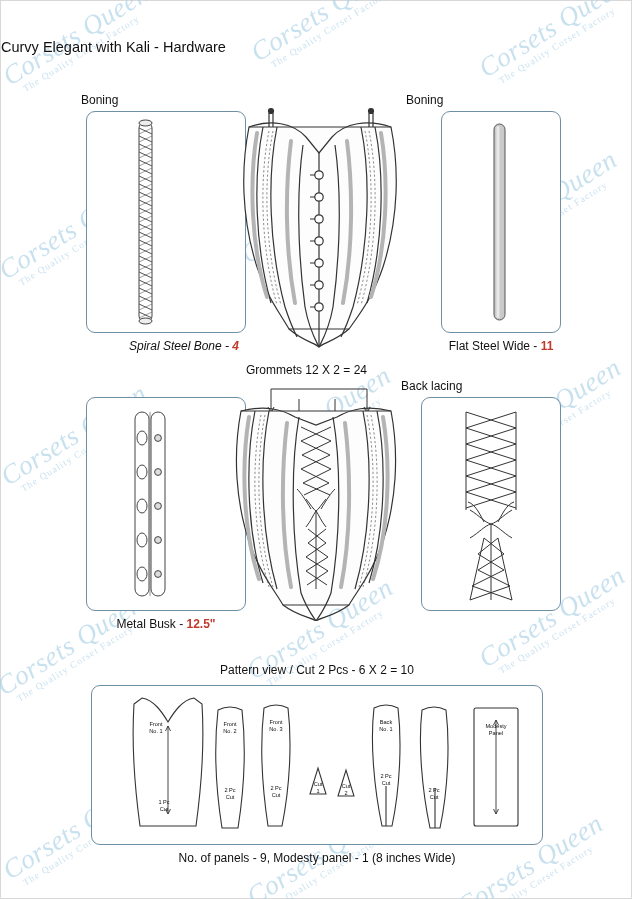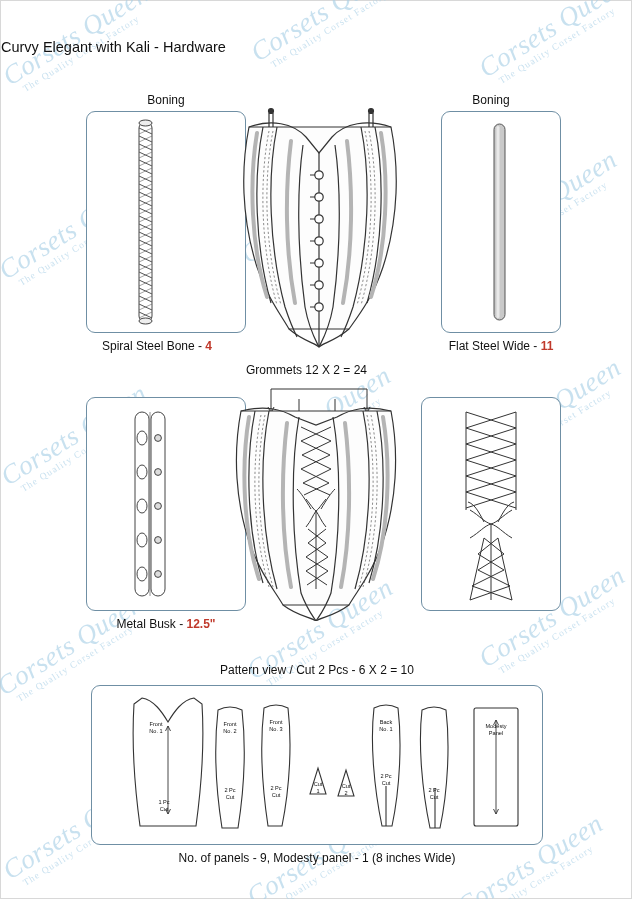--- a/index.html
+++ b/index.html
@@ -55,21 +55,21 @@
   }
   .cap{
     position:absolute;
     text-align:center;
     font-size:12px;
     color:#111;
   }
   .cap .num{color:#c0392b;font-weight:bold;}
   .cap-title{
     position:absolute;
-    text-align:center;
+    text-align:left;
     font-size:12px;
     color:#111;
   }
 
   
   .box{
     position:absolute;
     border:1px solid #6f8fa4;
     border-radius:9px;
     background:#fff;
@@ -152,21 +152,21 @@
       <rect x="52" y="10" width="13" height="200" rx="6" fill="#fff" stroke="#444" stroke-width="1"></rect>
       <g stroke="#555" stroke-width="1" fill="none">
 
         <path d="M52 16 L65 22 M52 24 L65 30 M52 32 L65 38 M52 40 L65 46 M52 48 L65 54 M52 56 L65 62 M52 64 L65 70 M52 72 L65 78 M52 80 L65 86 M52 88 L65 94 M52 96 L65 102 M52 104 L65 110 M52 112 L65 118 M52 120 L65 126 M52 128 L65 134 M52 136 L65 142 M52 144 L65 150 M52 152 L65 158 M52 160 L65 166 M52 168 L65 174 M52 176 L65 182 M52 184 L65 190 M52 192 L65 198 M52 200 L65 206"></path>
         <path d="M65 16 L52 22 M65 24 L52 30 M65 32 L52 38 M65 40 L52 46 M65 48 L52 54 M65 56 L52 62 M65 64 L52 70 M65 72 L52 78 M65 80 L52 86 M65 88 L52 94 M65 96 L52 102 M65 104 L52 110 M65 112 L52 118 M65 120 L52 126 M65 128 L52 134 M65 136 L52 142 M65 144 L52 150 M65 152 L52 158 M65 160 L52 166 M65 168 L52 174 M65 176 L52 182 M65 184 L52 190 M65 192 L52 198 M65 200 L52 206" opacity="0.55"></path>
       </g>
       <ellipse cx="58.5" cy="11" rx="6.5" ry="3" fill="#eee" stroke="#444" stroke-width="1"></ellipse>
       <ellipse cx="58.5" cy="209" rx="6.5" ry="3" fill="#eee" stroke="#444" stroke-width="1"></ellipse>
     </svg>
   </div>
-  <div class="cap" style="left:46px;top:338px;width:220px;">
+  <div class="cap" style="left:73px;top:338px;width:220px;font-style:italic;">
     <span>Spiral Steel Bone - </span><span class="num">4</span>
   </div>
 
   <div class="cap-title" style="left:405px;top:92px;width:170px;">Boning</div>
   <div class="box" style="left:440px;top:110px;width:120px;height:222px;">
     <svg width="118" height="220" viewBox="0 0 118 220">
       <rect x="52" y="12" width="11" height="196" rx="5.5" fill="#c9c9c9" stroke="#555" stroke-width="1"></rect>
       <rect x="54.5" y="14" width="3" height="192" rx="1.5" fill="#e9e9e9"></rect>
     </svg>
   </div>
@@ -252,20 +252,21 @@
         <circle cx="71" cy="142" r="3.4"></circle>
         <circle cx="71" cy="176" r="3.4"></circle>
       </g>
       <path d="M63 14 L63 198" stroke="#777" stroke-width="0.8"></path>
     </svg>
   </div>
   <div class="cap" style="left:55px;top:616px;width:220px;">
     <span>Metal Busk - </span><span class="num">12.5"</span>
   </div>
 
+  <div class="cap-title" style="left:400px;top:378px;width:180px;">Back lacing</div>
   <div class="box" style="left:420px;top:396px;width:140px;height:214px;">
     <svg width="138" height="212" viewBox="0 0 138 212">
       <g stroke="#333" stroke-width="1" fill="none">
 
         <path d="M44 14 L94 30 L44 46 L94 62 L44 78 L94 94 L44 110"></path>
         <path d="M94 14 L44 30 L94 46 L44 62 L94 78 L44 94 L94 110"></path>
 
         <path d="M48 112 C58 118 62 124 69 126 C76 124 80 118 90 112"></path>
         <path d="M48 140 C58 134 62 128 69 126 C76 128 80 134 90 140"></path>
         <path d="M62 124 C56 112 52 106 46 104"></path>

